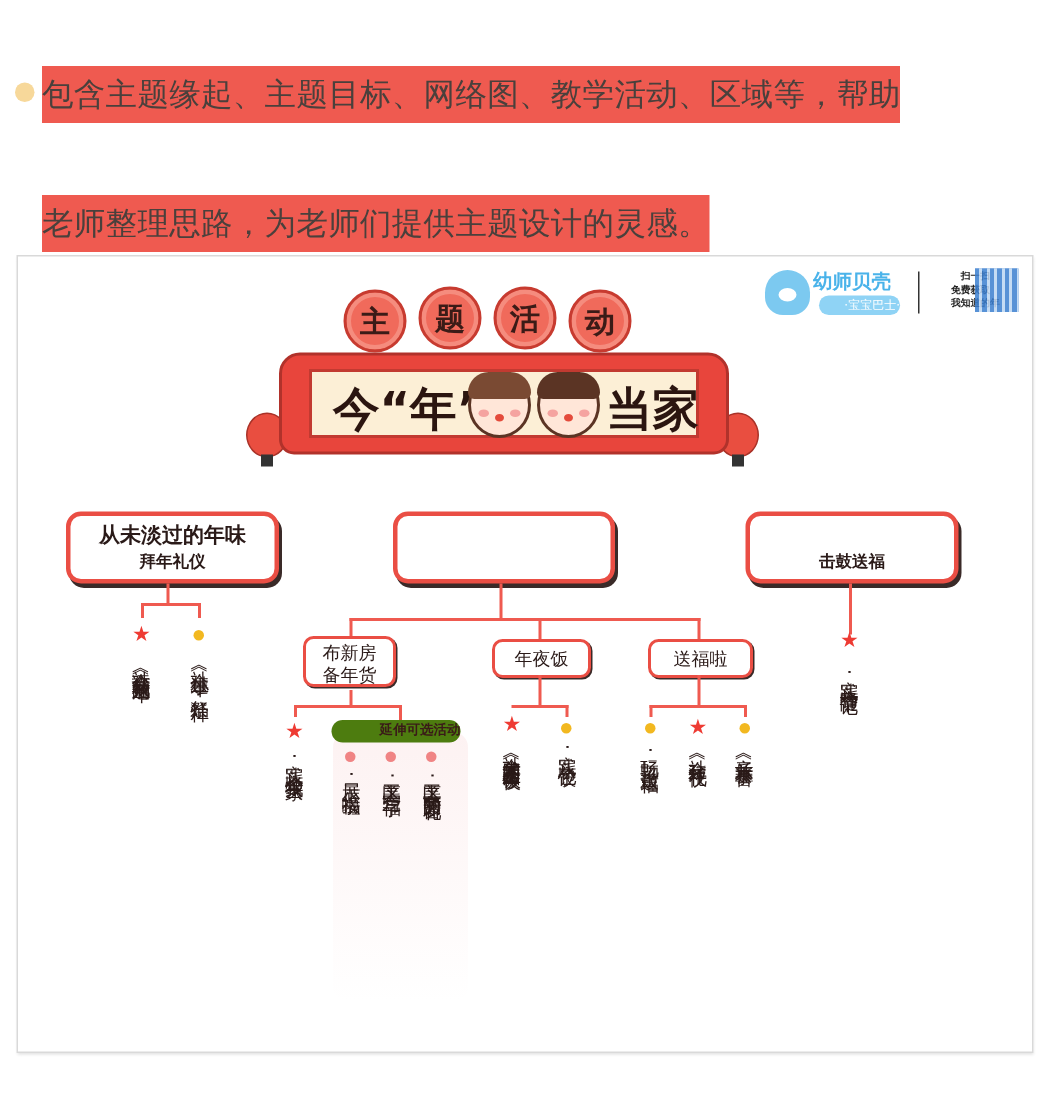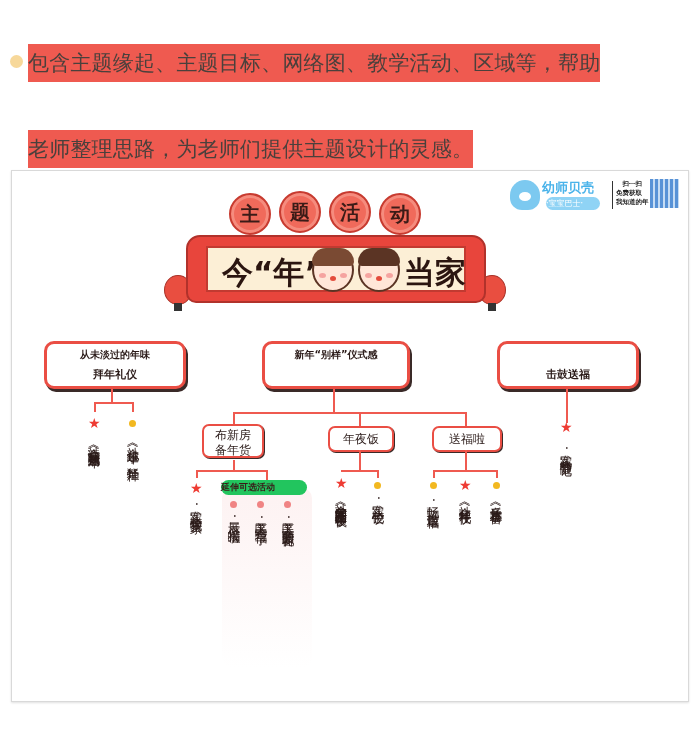--- a/index.html
+++ b/index.html
@@ -6,51 +6,51 @@
   body{width:700px;height:732px;position:relative;overflow:hidden;font-family:"DejaVu Sans",sans-serif;color:#3a2a28;}
   .intro{position:absolute;left:10px;top:44px;width:690px;font-size:21px;line-height:38px;color:#4a403c;}
   .intro .dot{position:absolute;left:0;top:11px;width:13px;height:13px;border-radius:50%;background:#f7d89a;}
   .intro .line{position:absolute;left:18px;white-space:nowrap;letter-spacing:0.2px;}
   .card{position:absolute;left:11px;top:170px;width:676px;height:530px;border:1px solid #d9d9d9;box-shadow:0 1px 2px rgba(0,0,0,0.12);background:#fff;}
   
   .logo{position:absolute;left:508px;top:178px;width:175px;height:36px;}
   .logo .shell{position:absolute;left:2px;top:2px;width:30px;height:30px;border-radius:50% 50% 40% 40%;background:#7cc9f0;}
   .logo .shell:after{content:"";position:absolute;left:9px;top:12px;width:12px;height:9px;border-radius:50%;background:#fff;}
   .logo .name{position:absolute;left:34px;top:1px;font-size:13px;font-weight:bold;color:#4ab3ea;white-space:nowrap;}
-  .logo .sub{position:absolute;left:38px;top:19px;width:54px;height:13px;border-radius:7px;background:#8fd3f5;color:#fff;font-size:8px;line-height:13px;text-align:left;}
+  .logo .sub{position:absolute;left:38px;top:19px;width:54px;height:13px;border-radius:7px;background:#8fd3f5;color:#fff;font-size:8px;line-height:13px;text-align:right;}
   .logo .sep{position:absolute;left:104px;top:3px;width:1px;height:28px;background:#333;}
-  .logo .scan{position:absolute;left:108px;top:2px;font-size:6.5px;line-height:9px;color:#222;font-weight:bold;white-space:nowrap;}
+  .logo .scan{position:absolute;left:126px;top:2px;font-size:6.5px;line-height:9px;color:#222;font-weight:bold;white-space:nowrap;}
   .logo .qr{position:absolute;left:142px;top:1px;width:29px;height:29px;background:
      repeating-linear-gradient(90deg,#3b7fd0 0 3px,#bcd6f3 3px 5px),#3b7fd0;opacity:.85;}
   
   .circle{position:absolute;width:38px;height:38px;border-radius:50%;background:#f06a5b;border:2px solid #c73b30;box-shadow:inset 0 0 0 3px #f58c7e;color:#3b1b17;font-weight:bold;font-size:20px;line-height:38px;text-align:center;}
   .banner{position:absolute;left:186px;top:235px;width:296px;height:64px;background:#e8453c;border-radius:14px 14px 10px 10px;border:2px solid #b1322b;}
   .banner .inner{position:absolute;left:18px;top:9px;right:18px;bottom:9px;background:#fcefd6;border:2px solid #c23a31;}
   .banner .txt{position:absolute;top:4px;font-size:31px;font-weight:bold;color:#2b1510;white-space:nowrap;}
   .face{position:absolute;top:0;width:38px;height:40px;border-radius:50%;background:#ffe6d8;border:2px solid #5b3424;}
   .face .hair{position:absolute;left:-2px;top:-2px;width:42px;height:18px;border-radius:20px 20px 6px 6px;background:#7a4a33;}
   .face .cheek{position:absolute;top:23px;width:7px;height:5px;border-radius:50%;background:#f5a3a0;}
   .face .nose{position:absolute;left:16px;top:26px;width:6px;height:5px;border-radius:50%;background:#e44b3c;}
   .lantern{position:absolute;width:26px;height:28px;border-radius:50%;background:#e94e40;border:1px solid #a93228;}
   .lantern:after{content:"";position:absolute;left:9px;top:27px;width:8px;height:8px;background:#333;}
   
   .mbox{position:absolute;height:42px;background:#fff;border:3px solid #ea4e44;border-radius:10px;box-shadow:2px 3px 0 #3a2a28;}
-  .mbox .t1{position:absolute;left:0;right:0;top:4px;text-align:center;font-size:10px;font-weight:bold;color:#2a1a18;white-space:nowrap;}
+  .mbox .t1{position:absolute;left:0;right:0;top:4px;text-align:center;font-size:14px;font-weight:bold;color:#2a1a18;white-space:nowrap;}
   .mbox .t2{position:absolute;left:0;right:0;top:23px;text-align:center;font-size:11px;font-weight:bold;color:#2a1a18;white-space:nowrap;}
   
   .sbox{position:absolute;background:#fff;border:2px solid #ea4e44;border-radius:7px;text-align:center;font-size:12px;color:#2a1a18;box-shadow:1px 1px 0 #3a2a28;}
   .line{position:absolute;background:#ef5a50;}
   .hl{height:2px;}
   .vl{width:2px;}
   .star{position:absolute;color:#ee3b33;font-size:14px;line-height:14px;}
   .ydot{position:absolute;width:7px;height:7px;border-radius:50%;background:#f2b820;}
   .pdot{position:absolute;width:7px;height:7px;border-radius:50%;background:#f08484;}
   .vtext{position:absolute;writing-mode:vertical-rl;font-size:12.5px;line-height:14px;color:#2a1a18;letter-spacing:1px;white-space:nowrap;}
   .ext{position:absolute;left:222px;top:488px;width:90px;height:180px;border-radius:10px;background:linear-gradient(#fdf2f2,#ffffff);}
-  .ext-tag{position:absolute;left:221px;top:480px;width:86px;height:15px;border-radius:8px;background:#22c55e;color:#3a1a18;font-size:9px;line-height:15px;text-align:left;font-weight:bold;}
+  .ext-tag{position:absolute;left:221px;top:480px;width:86px;height:15px;border-radius:8px;background:#4d7c0f;color:#3a1a18;font-size:9px;line-height:15px;text-align:right;font-weight:bold;}
 </style>
 </head>
 <body>
 
 <div class="intro">
   <span class="dot"></span>
   <span class="line" style="top:0;">包含主题缘起、主题目标、网络图、教学活动、区域等，帮助</span>
   <span class="line" style="top:38px;margin-top:48px;">老师整理思路，为老师们提供主题设计的灵感。</span>
 </div>
 
@@ -94,21 +94,20 @@
     </div>
     <span class="txt" style="left:196px;">当家</span>
   </div>
 </div>
 
 <div class="mbox" style="left:44px;top:341px;width:136px;">
   <div class="t1">从未淡过的年味</div>
   <div class="t2">拜年礼仪</div>
 </div>
 <div class="mbox" style="left:262px;top:341px;width:142px;">
-  <div class="t1">新年“别样”仪式感</div>
 </div>
 <div class="mbox" style="left:497px;top:341px;width:136px;">
   <div class="t2">击鼓送福</div>
 </div>
 
 <div class="line vl" style="left:111px;top:389px;height:14px;"></div>
 <div class="line hl" style="left:94px;top:402px;width:40px;"></div>
 <div class="line vl" style="left:94px;top:402px;height:10px;"></div>
 <div class="line vl" style="left:132px;top:402px;height:10px;"></div>
 <span class="star" style="left:88px;top:416px;">★</span>

